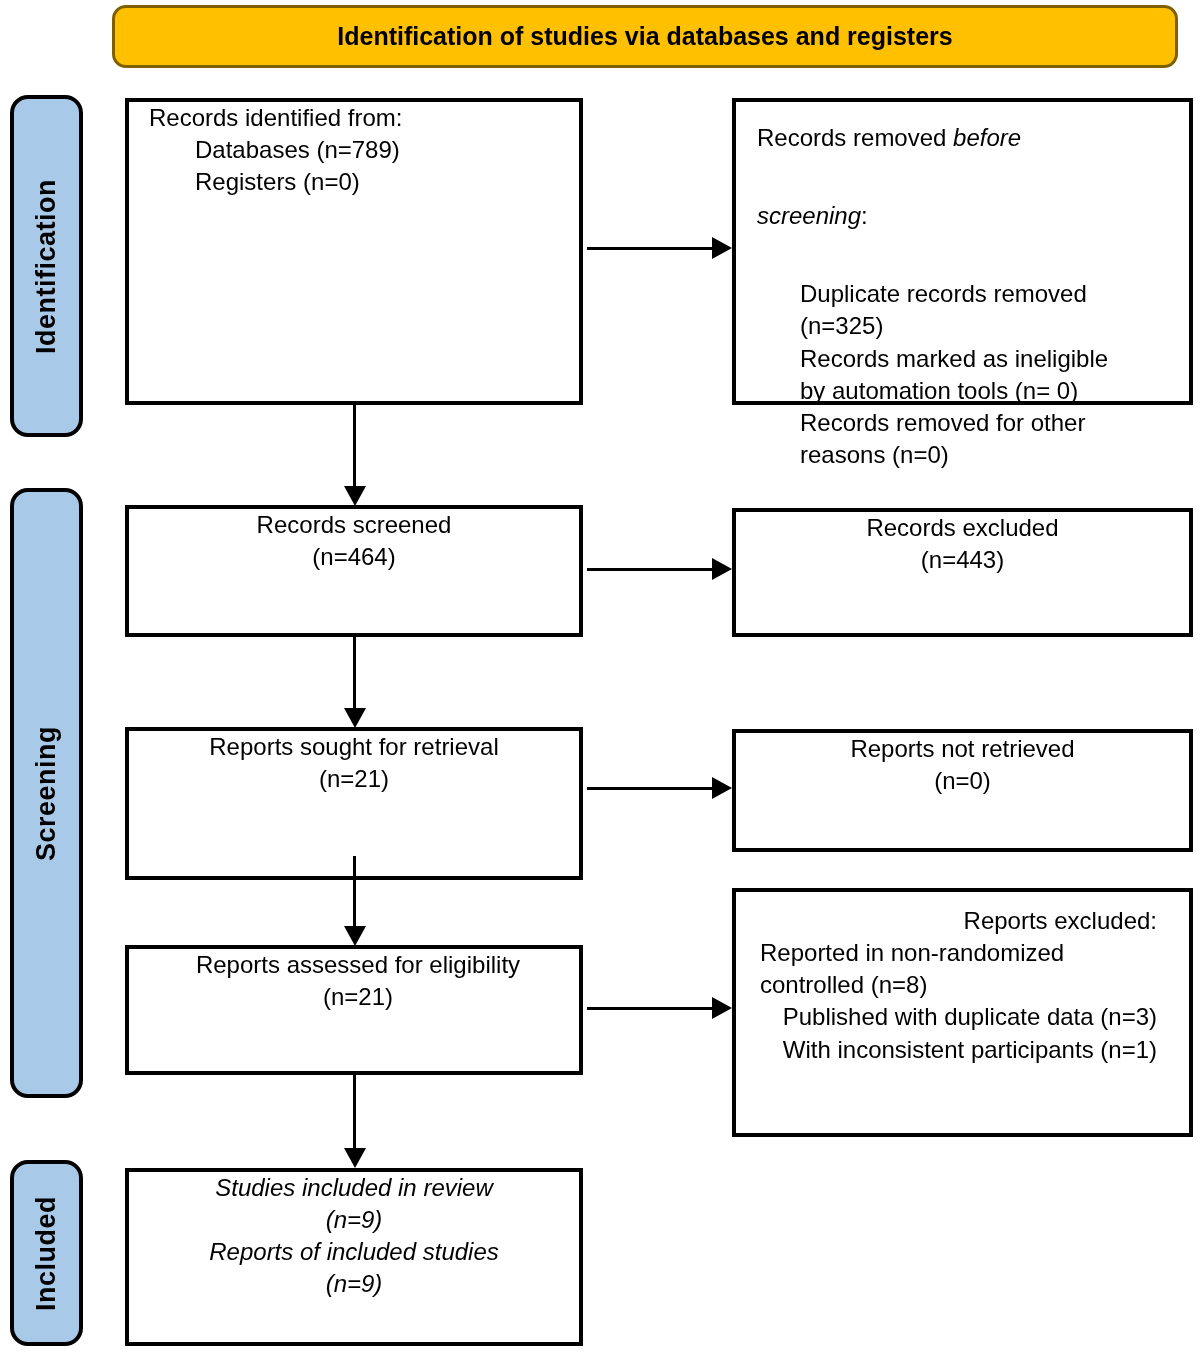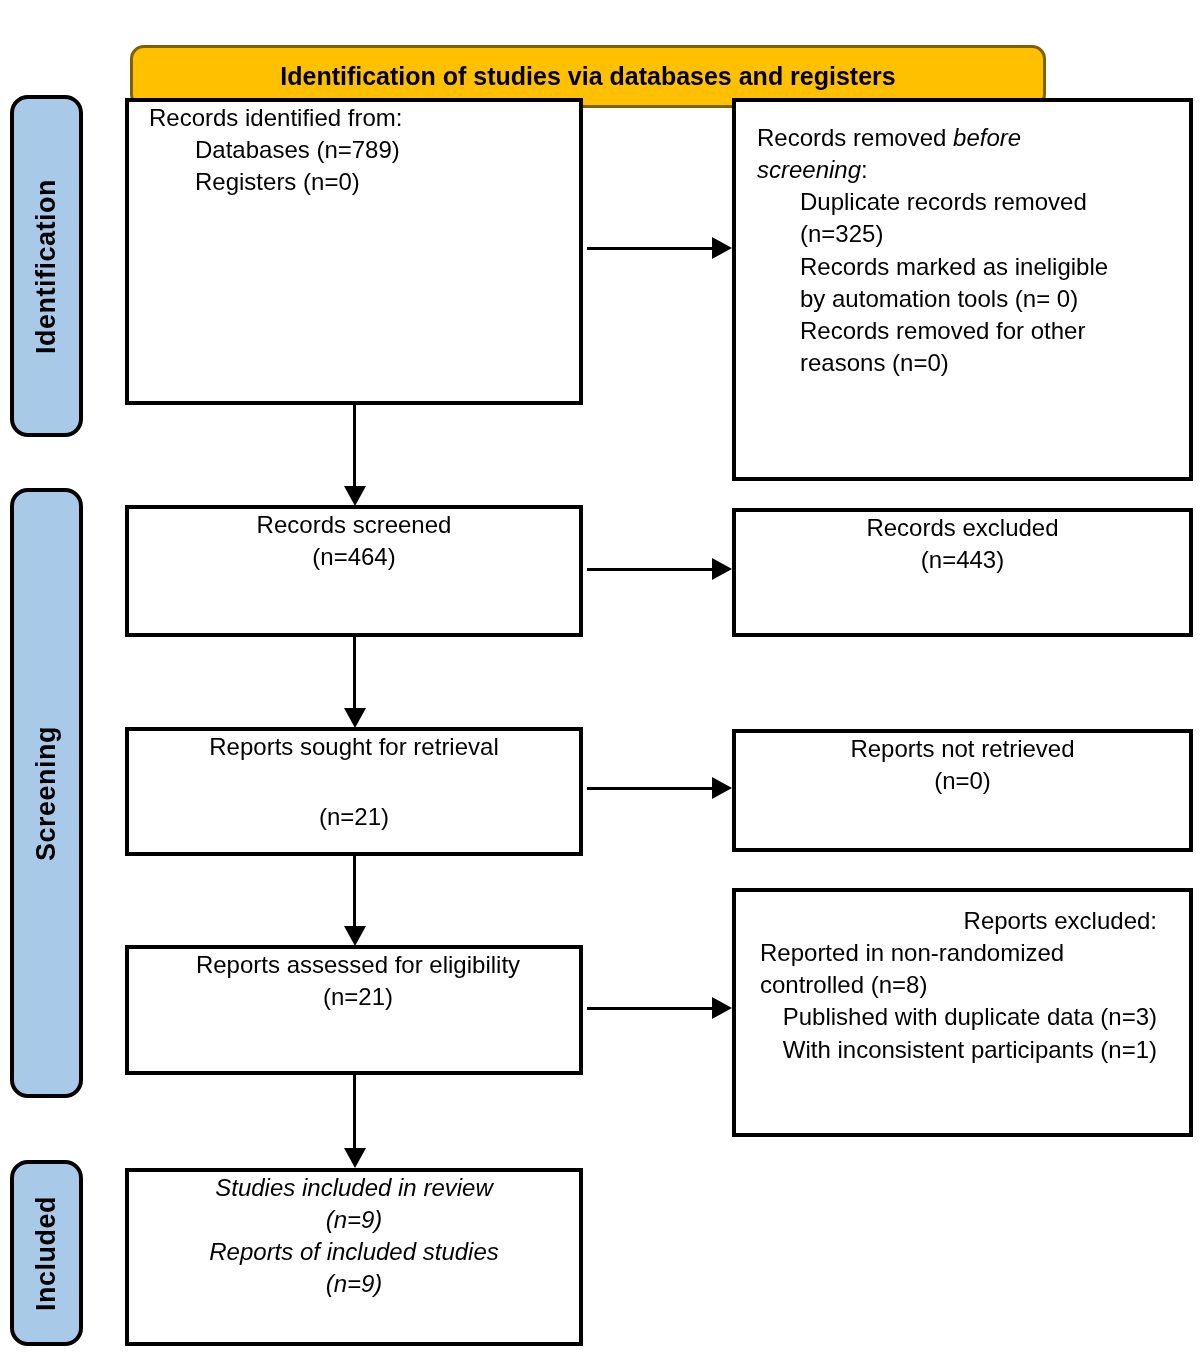--- a/index.html
+++ b/index.html
@@ -16,27 +16,27 @@
   }
   .canvas {
     position: relative;
     width: 1200px;
     height: 1355px;
     background: #ffffff;
     overflow: hidden;
   }
   .banner {
     position: absolute;
-    left: 130px; top: 5px;
-    width: 916px; height: 63px;
+    left: 112px; top: 5px;
+    width: 1066px; height: 63px;
     background: var(--banner-fill);
     border: 3px solid var(--banner-border);
     border-radius: 14px;
     display: flex; align-items: center; justify-content: center;
-    font-size: 25px; font-weight: bold; margin-top: 40px;
+    font-size: 25px; font-weight: bold;
   }
   .stage-bar {
     position: absolute;
     left: 10px; width: 73px;
     background: var(--stage-fill);
     border: 4px solid #000;
     border-radius: 18px;
     display: flex; align-items: center; justify-content: center;
     overflow: hidden;
   }
@@ -56,24 +56,24 @@
     border: 4px solid var(--box-border);
     font-size: 24px;
     line-height: 1.34;
     display: flex; flex-direction: column; justify-content: flex-start;
   }
   .col-l { left: 125px; width: 458px; }
   .col-r { left: 732px; width: 461px; }
   .center { text-align: center; }
 
   .box-identified { top: 98px;  height: 307px; padding-left: 20px; }
-  .box-removed    { top: 98px;  height: 383px; padding: 20px 18px 10px 21px; justify-content: flex-start; }
+  .box-removed    { top: 98px;  height: 307px; padding: 20px 18px 10px 21px; justify-content: flex-start; gap: 46px; }
   .box-screened   { top: 505px; height: 132px; }
   .box-excluded   { top: 508px; height: 129px; }
-  .box-sought     { top: 727px; height: 129px; gap: 38px; }
+  .box-sought     { top: 727px; height: 153px; }
   .box-notretr    { top: 729px; height: 123px; }
   .box-assessed   { top: 945px; height: 130px; padding-left: 8px; }
   .box-repexcl    { top: 888px; height: 249px; padding: 13px 32px 10px 24px; justify-content: flex-start; align-items: flex-end; }
   .box-included   { top: 1168px; height: 178px; font-style: italic; }
 
   .indent-a { margin-left: 46px; }
   .items-f  { margin-left: 43px; width: 338px; }
   .it { font-style: italic; }
 
   .hline { position: absolute; height: 3px; background: #000; }

